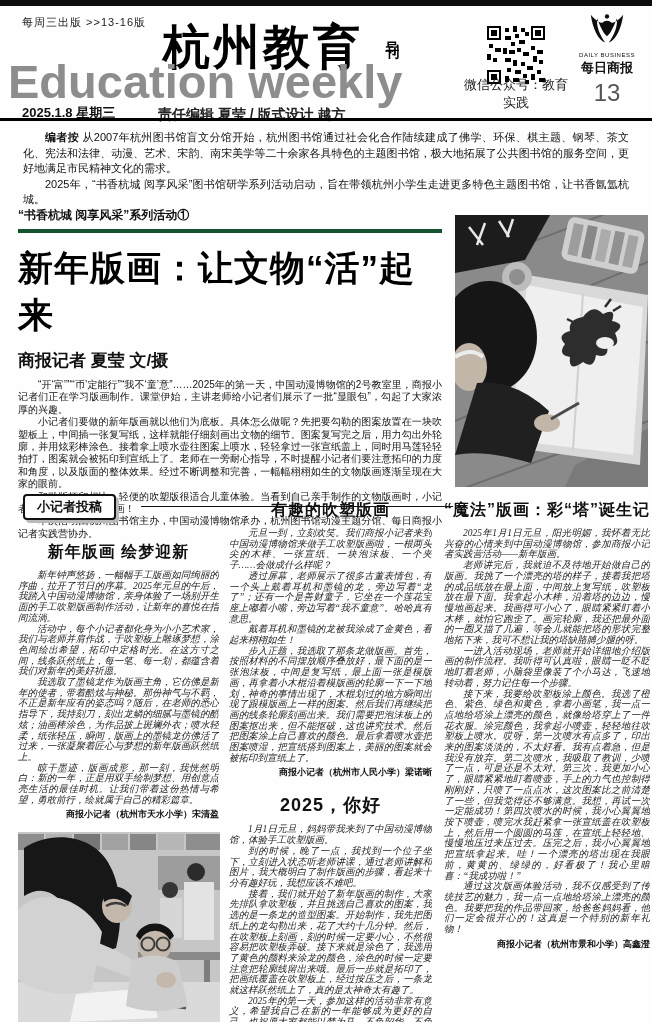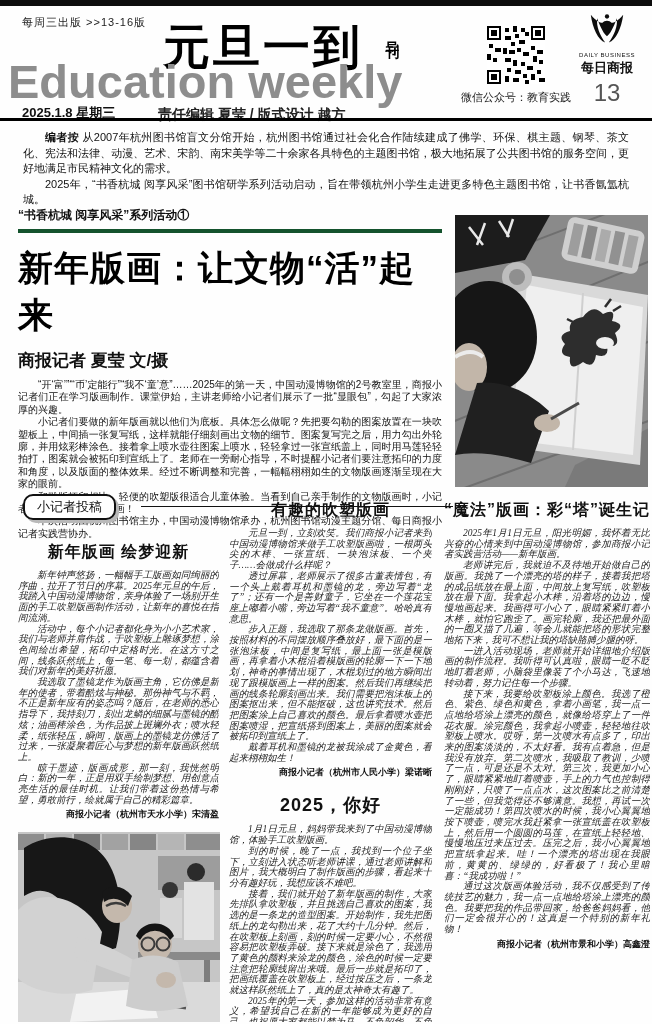--- a/index.html
+++ b/index.html
@@ -9,21 +9,21 @@
   .pubinfo{position:absolute;left:22px;top:15px;font-size:11px;letter-spacing:1px;color:#222;}
   .title-cn{position:absolute;left:163px;top:16px;font-family:"Liberation Serif",serif;
             font-size:47px;font-weight:900;letter-spacing:3px;color:#000;}
   .title-suffix{position:absolute;left:384px;top:30px;writing-mode:vertical-rl;text-orientation:upright;
             font-size:14px;font-weight:700;letter-spacing:4px;color:#000;}
   .title-en{position:absolute;left:8px;top:54px;font-size:47px;font-weight:700;color:#8d8d8d;
             letter-spacing:0;white-space:nowrap;}
   .dateline{position:absolute;left:22px;top:104px;font-size:13px;font-weight:700;}
   .editorsline{position:absolute;left:158px;top:106px;font-size:14px;font-weight:700;color:#222;}
   .qr{position:absolute;left:487px;top:26px;width:58px;height:58px;}
-  .qr-caption{position:absolute;left:459px;top:90px;width:114px;text-align:center;font-size:11px;color:#222;}
+  .qr-caption{position:absolute;left:459px;top:76px;width:114px;text-align:center;font-size:13px;color:#222;}
   .brand{position:absolute;left:575px;top:12px;width:64px;text-align:center;}
   .brand-en{font-size:6px;line-height:6px;color:#111;letter-spacing:0.5px;}
   .brand-cn{font-size:13px;font-weight:800;margin-top:1px;}
   .pageno{font-size:24px;color:#555;margin-top:2px;font-weight:400;}
   .headrule{position:absolute;left:0;top:118px;width:652px;height:3px;background:#000;}
 
   .editor-note{position:absolute;left:23px;top:130px;width:606px;font-size:11px;line-height:15.5px;
             text-align:justify;color:#111;}
   .editor-note p{margin:0;text-indent:2em;}
   .editor-note .lbl{font-weight:800;}
@@ -32,43 +32,43 @@
   .kicker{font-size:12px;font-weight:700;padding-bottom:5px;border-bottom:4px solid #14532d;}
   .headline{font-size:35px;font-weight:900;letter-spacing:1px;margin:12px 0 10px 0;color:#000;}
   .feature-byline{font-size:17px;font-weight:700;margin-bottom:7px;}
   .feature-body p{margin:0;font-size:10px;line-height:12.4px;text-align:justify;text-indent:2em;}
 
   .photo-top{position:absolute;left:455px;top:215px;width:193px;height:272px;background:#8f8f8f;}
   .photo-bottom{position:absolute;left:18px;top:832px;width:202px;height:190px;background:#c9c9c9;}
   .photo-top svg,.photo-bottom svg{display:block;}
 
   .badge-row{position:absolute;left:23px;top:494px;width:412px;height:26px;}
-  .badge{display:inline-block;border:2px solid #111;border-radius:10px;padding:2px 12px;
-         font-size:13px;font-weight:400;background:#fff;box-shadow:3px 3px 0 #b9b9b9;position:relative;z-index:2;}
+  .badge{display:inline-block;border:2px solid #111;border-radius:4px;padding:2px 12px;
+         font-size:13px;font-weight:700;background:#fff;box-shadow:3px 3px 0 #b9b9b9;position:relative;z-index:2;}
   .badge-rule{position:absolute;left:118px;top:12px;width:312px;height:1px;background:#111;}
 
   .col{position:absolute;overflow:hidden;}
   .col-a{left:18px;top:542px;width:201px;height:288px;}
   .col-b{left:229px;top:500px;width:203px;height:522px;}
   .col-c{left:444px;top:500px;width:206px;height:522px;}
   .col-title{font-size:16px;font-weight:800;text-align:center;letter-spacing:1px;margin:0 0 7px 0;}
   .col-title.second{margin-top:14px;font-size:18px;}
   .col p.body{margin:0;font-family:"Liberation Serif",serif;font-style:italic;
       font-size:9.5px;line-height:10.7px;text-align:justify;text-indent:2em;color:#1a1a1a;}
   .col .byline{margin:3px 0 2px 0;font-size:9px;font-weight:700;text-align:right;font-style:normal;
       font-family:"Liberation Sans",sans-serif;}
 </style>
 </head>
 <body>
 
 <div class="page">
   <div class="topbar"></div>
 
   <div class="pubinfo">每周三出版 &gt;&gt;13-16版</div>
-  <div class="title-cn">元旦一到</div>
+  <div class="title-cn">杭州教育</div>
   <div class="title-suffix">导刊</div>
   <div class="title-en">Education weekly</div>
   <div class="dateline">2025.1.8 星期三</div>
   <div class="editorsline">责任编辑 夏莹 / 版式设计 越方</div>
 
   <div class="qr">
     <svg width="58" height="58" viewBox="0 0 29 29" shape-rendering="crispEdges">
       <rect width="29" height="29" fill="#fff"></rect>
       <g fill="#000">
         <rect x="0" y="0" width="7" height="7"></rect>
@@ -197,22 +197,22 @@
     <p class="body">活动中，每个小记者都化身为小小艺术家，我们与老师并肩作战，于吹塑板上雕琢梦想，涂色间绘出希望，拓印中定格时光。在这方寸之间，线条跃然纸上，每一笔、每一划，都蕴含着我们对新年的美好祈愿。</p>
     <p class="body">我选取了墨镜龙作为版画主角，它仿佛是新年的使者，带着酷炫与神秘。那份神气与不羁，不正是新年应有的姿态吗？随后，在老师的悉心指导下，我持刻刀，刻出龙鳞的细腻与墨镜的酷炫；油画棒涂色，为作品披上斑斓外衣；喷水轻柔，纸张轻压，瞬间，版画上的墨镜龙仿佛活了过来，一张凝聚着匠心与梦想的新年版画跃然纸上。</p>
     <p class="body">晾干墨迹，版画成形，那一刻，我恍然明白：新的一年，正是用双手绘制梦想、用创意点亮生活的最佳时机。让我们带着这份热情与希望，勇敢前行，绘就属于自己的精彩篇章。</p>
     <div class="byline">商报小记者（杭州市天水小学）宋清盈</div>
   </div>
 
   <div class="col col-b">
     <h3 class="col-title">有趣的吹塑版画</h3>
     <p class="body">元旦一到，立刻欢笑。我们商报小记者来到中国动漫博物馆来做手工吹塑版画啦，一根两头尖的木棒、一张宣纸、一块泡沫板、一个夹子……会做成什么样呢？</p>
     <p class="body">透过屏幕，老师展示了很多古董表情包，有一个头上戴着耳机和墨镜的龙，旁边写着“龙了”；还有一个是善财童子，它坐在一个莲花宝座上嘟着小嘴，旁边写着“我不童意”。哈哈真有意思。</p>
+    <p class="body">戴着耳机和墨镜的龙被我涂成了金黄色，看起来栩栩如生！</p>
     <p class="body">步入正题，我选取了那条龙做版画。首先，按照材料的不同摆放顺序叠放好，最下面的是一张泡沫板，中间是复写纸，最上面一张是模版画，再拿着小木棍沿着模版画的轮廓一下一下地划，神奇的事情出现了，木棍划过的地方瞬间出现了跟模版画上一样的图案。然后我们再继续把画的线条轮廓刻画出来。我们需要把泡沫板上的图案抠出来，但不能抠破，这也讲究技术。然后把图案涂上自己喜欢的颜色。最后拿着喷水壶把图案喷湿，把宣纸搭到图案上，美丽的图案就会被拓印到宣纸上了。</p>
-    <p class="body">戴着耳机和墨镜的龙被我涂成了金黄色，看起来栩栩如生！</p>
     <div class="byline">商报小记者（杭州市人民小学）梁诺晰</div>
     <h3 class="col-title second">2025，你好</h3>
     <p class="body">1月1日元旦，妈妈带我来到了中国动漫博物馆，体验手工吹塑版画。</p>
     <p class="body">到的时候，晚了一点，我找到一个位子坐下，立刻进入状态听老师讲课，通过老师讲解和图片，我大概明白了制作版画的步骤，看起来十分有趣好玩，我想应该不难吧。</p>
     <p class="body">接着，我们就开始了新年版画的制作，大家先排队拿吹塑板，并且挑选自己喜欢的图案，我选的是一条龙的造型图案。开始制作，我先把图纸上的龙勾勒出来，花了大约十几分钟。然后，在吹塑板上刻画，刻的时候一定要小心，不然很容易把吹塑板弄破。接下来就是涂色了，我选用了黄色的颜料来涂龙的颜色，涂色的时候一定要注意把轮廓线留出来哦。最后一步就是拓印了，把画纸覆盖在吹塑板上，经过按压之后，一条龙就这样跃然纸上了，真的是太神奇太有趣了。</p>
     <p class="body">2025年的第一天，参加这样的活动非常有意义，希望我自己在新的一年能够成为更好的自己，也祝愿大家都能以梦为马，不负韶华，不负光阴，不负自己。</p>
 
   </div>
 
   <div class="col col-c">

